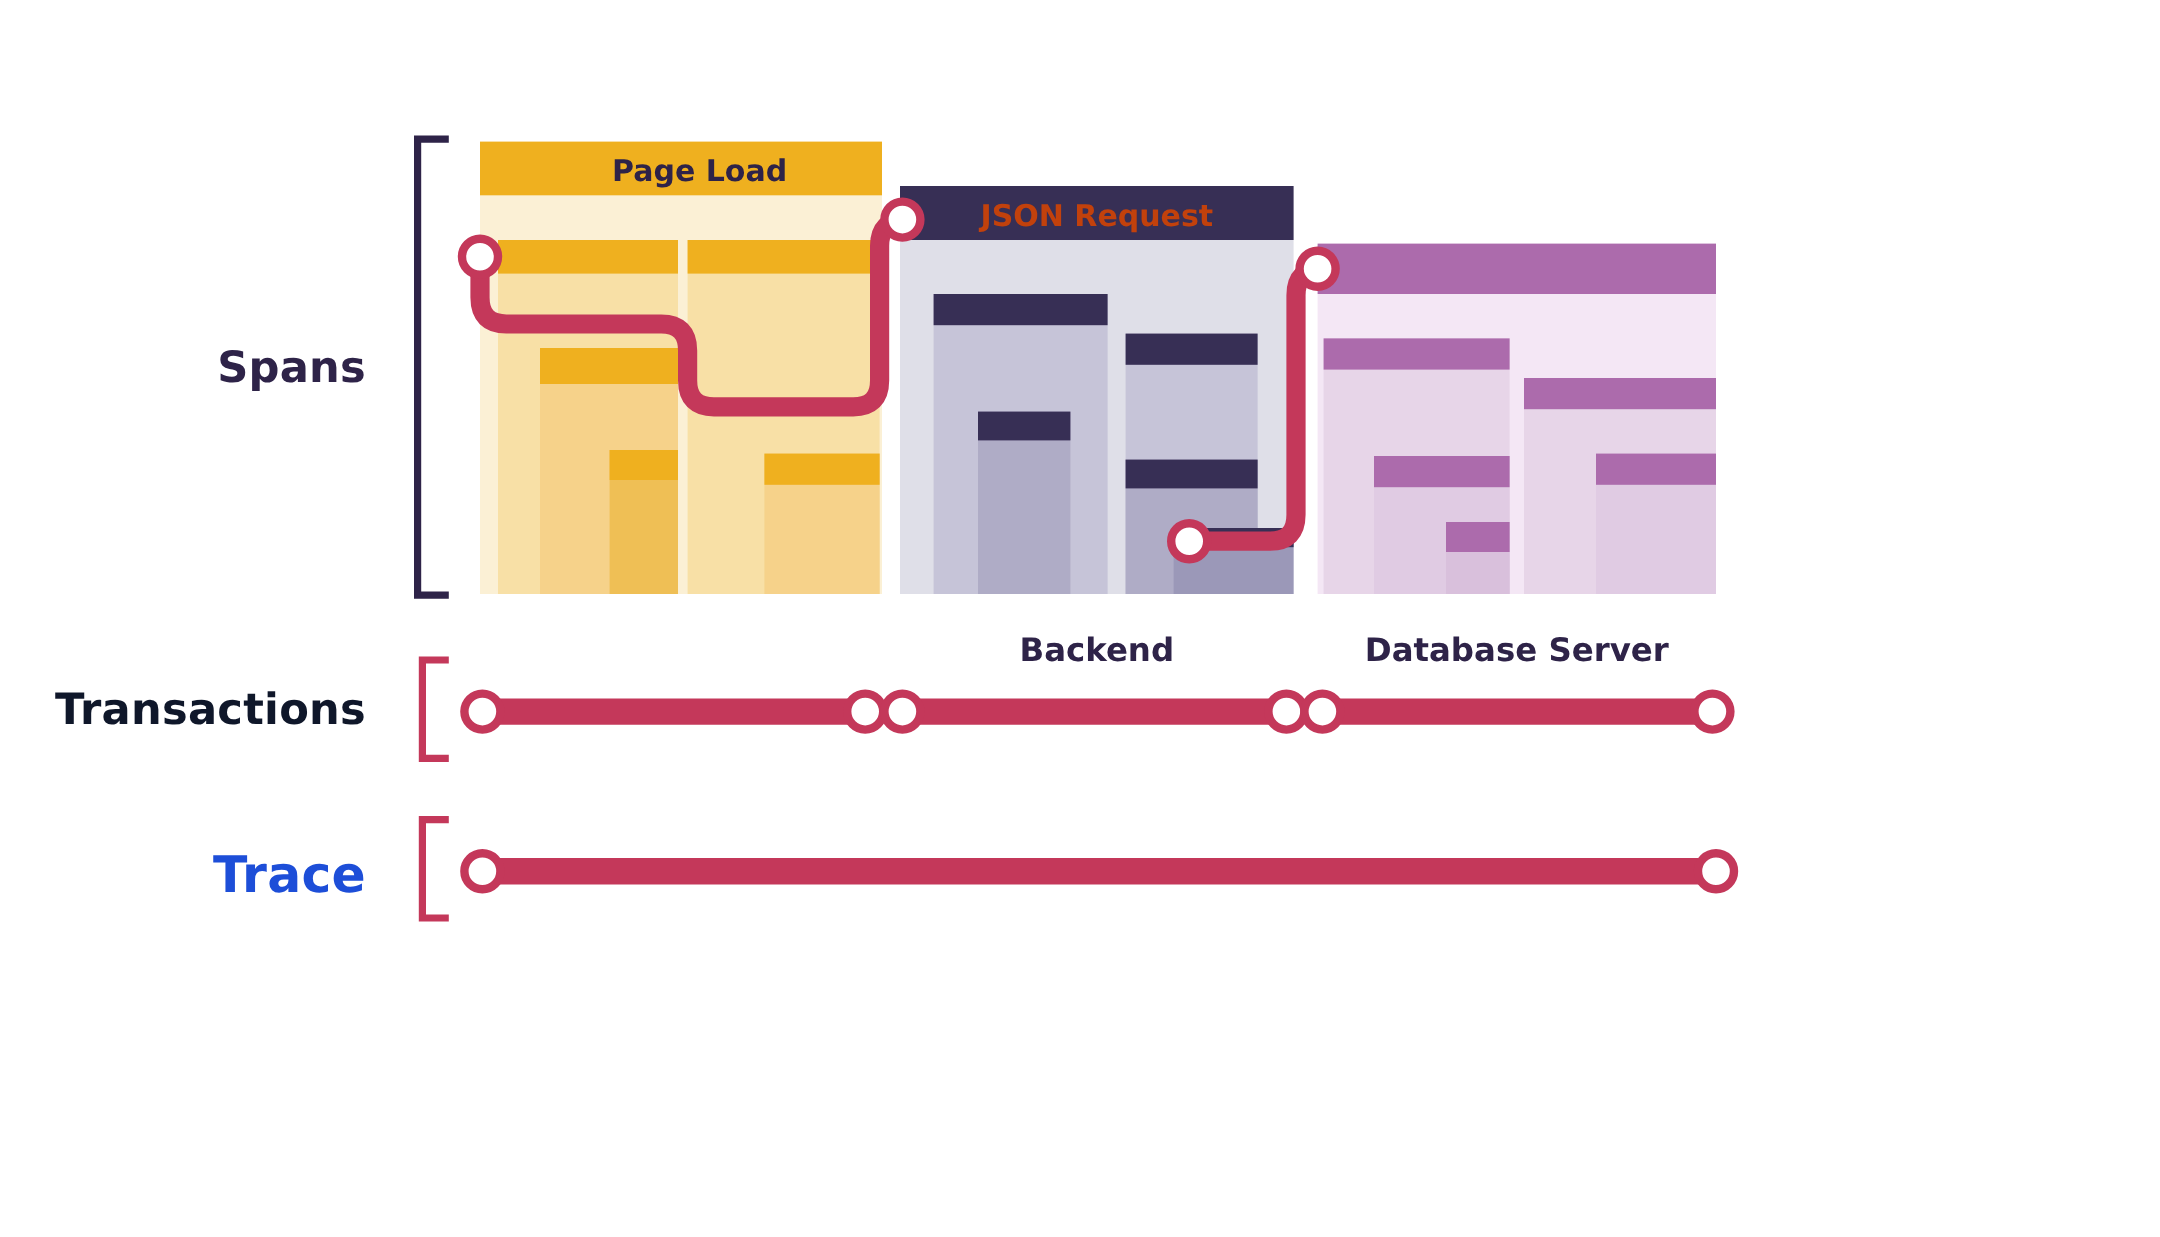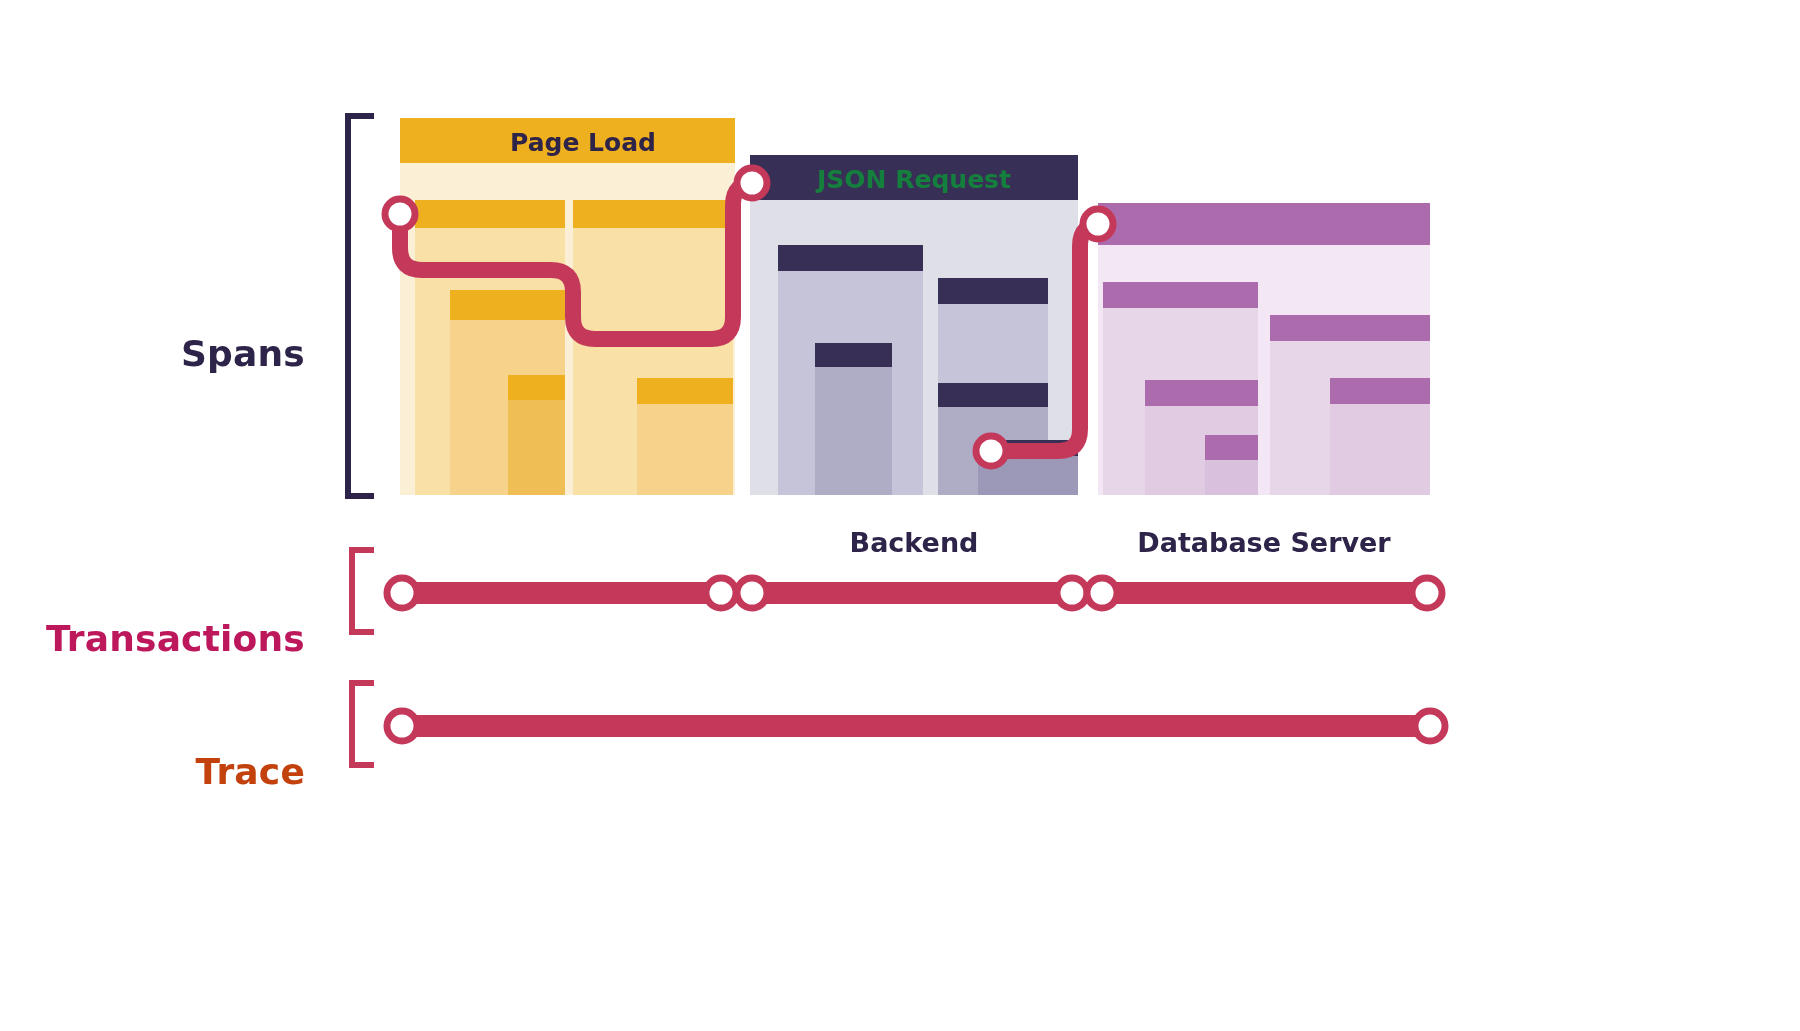--- a/index.html
+++ b/index.html
@@ -26,44 +26,43 @@
     width: 1800px;
     height: 1031px;
     overflow: visible;
   }
   .row-label {
     position: absolute;
     font-weight: bold;
     letter-spacing: 0.2px;
     white-space: nowrap;
     text-align: right;
-    margin-top: 47px;
   }
   #label-spans {
     right: 1495px;
     top: 355px;
     font-size: 36px;
     color: #2E2348;
   }
   #label-transactions {
     right: 1495px;
     top: 650px;
     font-size: 36px;
-    color: #be185d;
+    color: #0f172a;
     text-align: center;
   }
   #label-trace {
     right: 1495px;
     top: 810px;
-    font-size: 36px;
+    font-size: 42px;
+    color: #1d4ed8;
+  }
+  .panel-title {
+    position: absolute;
     color: #c2410c;
-  }
-  .panel-title {
-    position: absolute;
-    color: #15803d;
     font-weight: bold;
     font-size: 25px;
     text-align: center;
     line-height: 1;
     white-space: nowrap;
   }
   .panel-title.dark-text { color: #2E2348; }
   .service-label {
     position: absolute;
     color: #2E2348;

